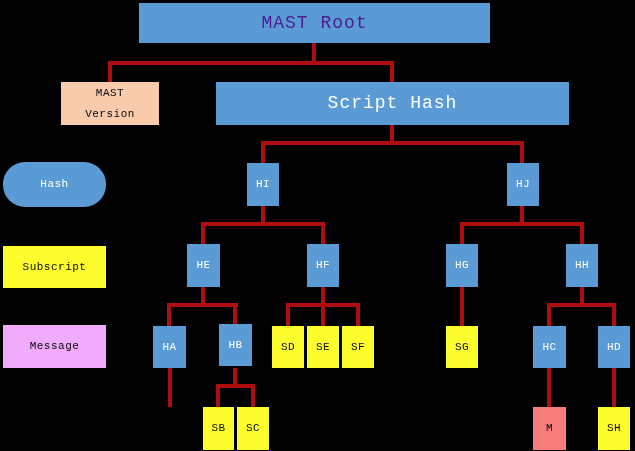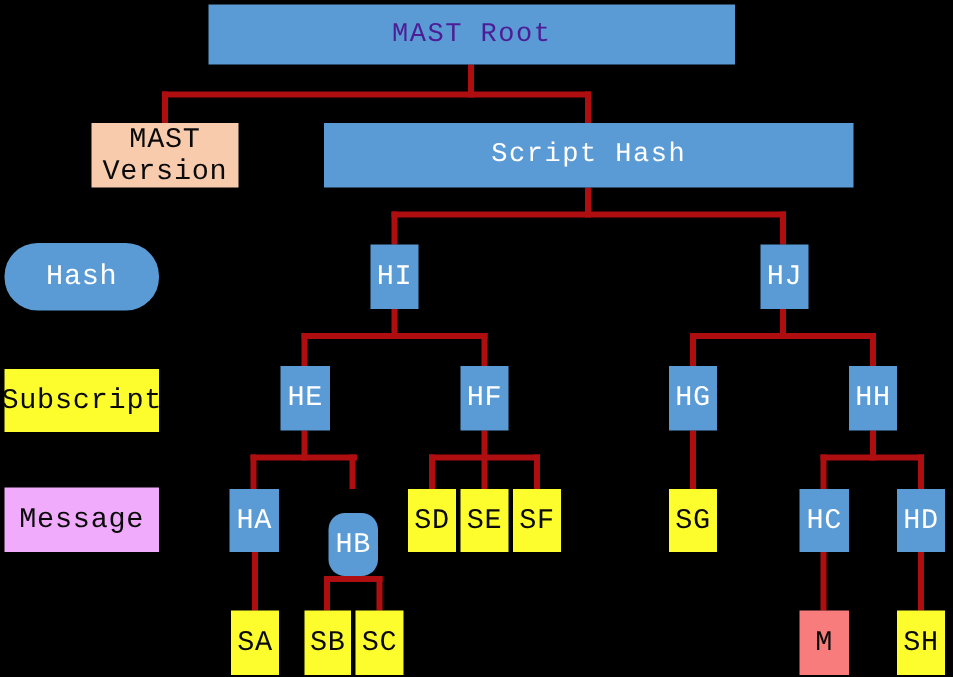--- a/index.html
+++ b/index.html
@@ -15,21 +15,21 @@
     overflow: hidden;
     font-family: "Liberation Mono", "DejaVu Sans Mono", monospace;
   }
   .node {
     position: absolute;
     display: flex;
     flex-direction: column;
     align-items: center;
     justify-content: center;
     text-align: center;
-    font-size: 19px;
+    font-size: 11px;
     line-height: 21px;
     letter-spacing: 0.5px;
     white-space: nowrap;
   }
   [data-name="node-mast-root"],
   [data-name="node-script-root"] {
     font-size: 18px;
     letter-spacing: 1px;
   }
   .conn {
@@ -109,44 +109,41 @@
     </div>
     <div class="node" data-name="node-hg" style="left: 446px; top: 244px; width: 32px; height: 43px; background: rgb(91, 155, 213); color: rgb(255, 255, 255);">
       <div data-name="node-label">HG</div>
     </div>
     <div class="node" data-name="node-hh" style="left: 566px; top: 244px; width: 32px; height: 43px; background: rgb(91, 155, 213); color: rgb(255, 255, 255);">
       <div data-name="node-label">HH</div>
     </div>
     <div class="node" data-name="node-ha" style="left: 153px; top: 326px; width: 33px; height: 42px; background: rgb(91, 155, 213); color: rgb(255, 255, 255);">
       <div data-name="node-label">HA</div>
     </div>
-    <div class="node" data-name="node-hb" style="left: 219px; top: 342px; width: 33px; height: 42px; background: rgb(91, 155, 213); color: rgb(255, 255, 255); border-radius: 11px;">
+    <div class="node" data-name="node-hb" style="left: 219px; top: 324px; width: 33px; height: 42px; background: rgb(91, 155, 213); color: rgb(255, 255, 255);">
       <div data-name="node-label">HB</div>
     </div>
     <div class="node" data-name="node-sd" style="left: 272px; top: 326px; width: 32px; height: 42px; background: rgb(253, 253, 46); color: rgb(10, 10, 10);">
       <div data-name="node-label">SD</div>
     </div>
     <div class="node" data-name="node-se" style="left: 307px; top: 326px; width: 32px; height: 42px; background: rgb(253, 253, 46); color: rgb(10, 10, 10);">
       <div data-name="node-label">SE</div>
     </div>
     <div class="node" data-name="node-sf" style="left: 342px; top: 326px; width: 32px; height: 42px; background: rgb(253, 253, 46); color: rgb(10, 10, 10);">
       <div data-name="node-label">SF</div>
     </div>
     <div class="node" data-name="node-sg" style="left: 446px; top: 326px; width: 32px; height: 42px; background: rgb(253, 253, 46); color: rgb(10, 10, 10);">
       <div data-name="node-label">SG</div>
     </div>
     <div class="node" data-name="node-hc" style="left: 533px; top: 326px; width: 33px; height: 42px; background: rgb(91, 155, 213); color: rgb(255, 255, 255);">
       <div data-name="node-label">HC</div>
     </div>
     <div class="node" data-name="node-hd" style="left: 598px; top: 326px; width: 32px; height: 42px; background: rgb(91, 155, 213); color: rgb(255, 255, 255);">
       <div data-name="node-label">HD</div>
     </div>
-    <div class="node" data-name="node-sa" style="left: 154px; top: 407px; width: 32px; height: 43px; background: rgb(253, 253, 46); color: rgb(10, 10, 10);">
-      <div data-name="node-label">SA</div>
-    </div>
     <div class="node" data-name="node-sb" style="left: 203px; top: 407px; width: 31px; height: 43px; background: rgb(253, 253, 46); color: rgb(10, 10, 10);">
       <div data-name="node-label">SB</div>
     </div>
     <div class="node" data-name="node-sc" style="left: 237px; top: 407px; width: 32px; height: 43px; background: rgb(253, 253, 46); color: rgb(10, 10, 10);">
       <div data-name="node-label">SC</div>
     </div>
     <div class="node" data-name="node-m" style="left: 533px; top: 407px; width: 33px; height: 43px; background: rgb(249, 124, 125); color: rgb(10, 10, 10);">
       <div data-name="node-label">M</div>
     </div>
     <div class="node" data-name="node-sh" style="left: 598px; top: 407px; width: 32px; height: 43px; background: rgb(253, 253, 46); color: rgb(10, 10, 10);">

